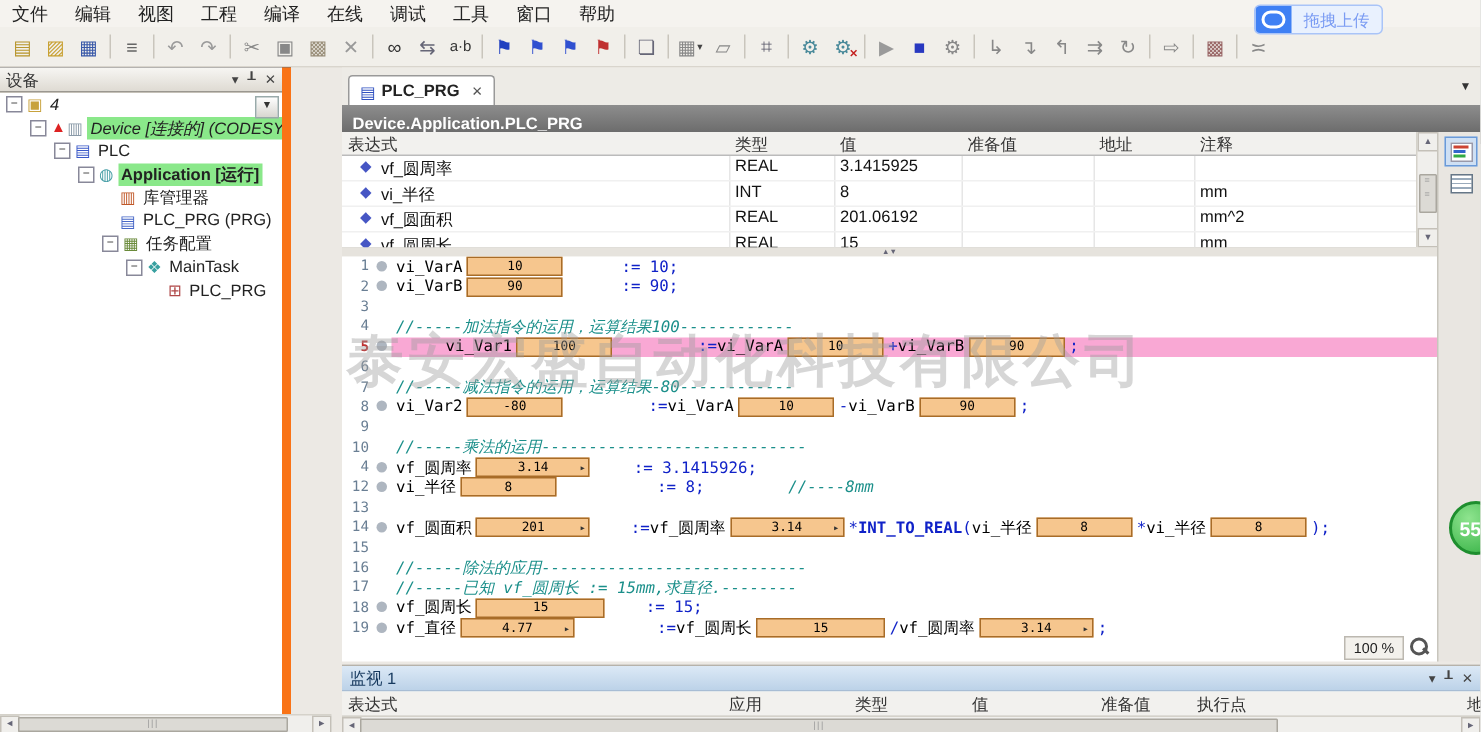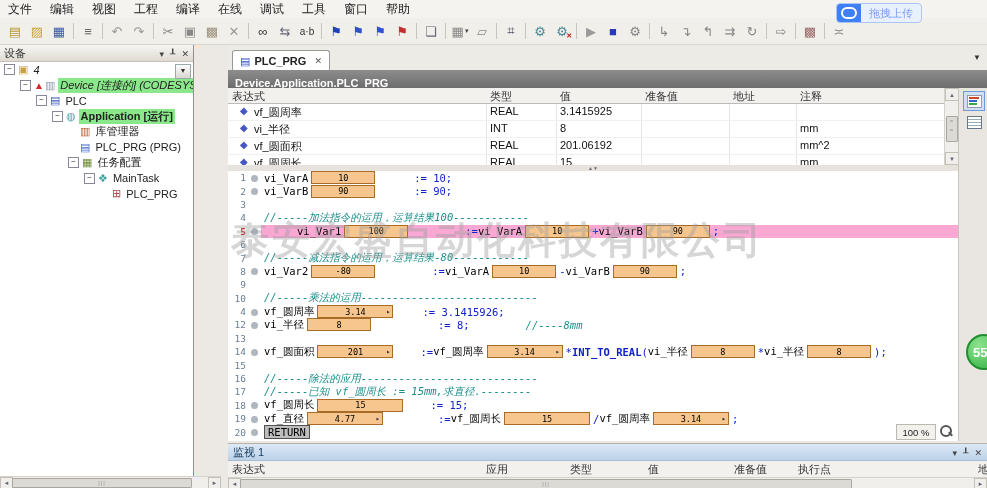--- a/index.html
+++ b/index.html
@@ -20,21 +20,21 @@
 
   
   .upload-btn{position:absolute;left:836px;top:3px;height:18px;display:flex;align-items:center;
       border:1px solid #a9c4f8;border-radius:4px;overflow:hidden;background:#e9f1fe;z-index:50;}
   .bd-chip{width:24px;height:18px;background:#3f80f4;display:flex;align-items:center;justify-content:center;}
   .bd-logo{width:12px;height:8px;border:2px solid #fff;border-radius:6px;}
   .upload-text{padding:0 8px;font-size:11px;color:#7b9cf3;text-align:right;}
 
   
   .panel{position:absolute;left:0;top:45px;width:194px;height:443px;background:#000000;
-         border-right:1px solid #f97316;box-sizing:border-box;}
+         border-right:6px solid #f97316;box-sizing:border-box;}
   .ptitle{height:16px;background:linear-gradient(#f7f6f3,#dedad2);border-bottom:1px solid #c5c1b8;
           display:flex;align-items:center;padding:0 4px;font-size:11px;color:#333;}
   .ptitle .cap{flex:1;}
   .pbtns span{font-size:9px;color:#444;margin-left:6px;cursor:default;}
   .tree{position:absolute;left:0;top:17px;right:0;bottom:11px;overflow:hidden;background:#fff;}
   .trowi{height:15.5px;display:flex;align-items:center;white-space:nowrap;font-size:11px;}
   .exp{width:9px;height:9px;border:1px solid #889;background:#fff;color:#333;font-size:8px;line-height:7px;
        text-align:center;display:inline-block;margin-right:3px;flex:none;}
   .ticon{font-size:11px;margin-right:3px;flex:none;}
   .warn{color:#d22;font-size:10px;margin-right:1px;flex:none;}
@@ -529,27 +529,20 @@
           <span class="seg-sp" style="width: 52px;"></span>
           <span class="seg-lit">:= </span>
           <span class="seg-id">vf_圆周长</span>
           <span class="monbox" style="width: 84px;">15</span>
           <span class="seg-lit"> / </span>
           <span class="seg-id">vf_圆周率</span>
           <span class="monbox" style="width: 74px;">3.14<span class="monarrow">▸</span></span>
           <span class="seg-lit">;</span>
         </span>
       </div>
-      <div class="cline">
-        <span class="lnum">20</span>
-        <span class="bullet"><i></i></span>
-        <span class="ctext">
-          <span class="seg-ret">RETURN</span>
-        </span>
-      </div>
     </div>
 
   <div class="badge">55</div>
 
   <div class="watch">
     <div class="wtitle">
       <span class="cap">监视 1</span>
       <span class="pbtns" id="watchbtns"><span>▾</span><span>┸</span><span>✕</span></span>
     </div>
     <div class="whead" id="whead">

